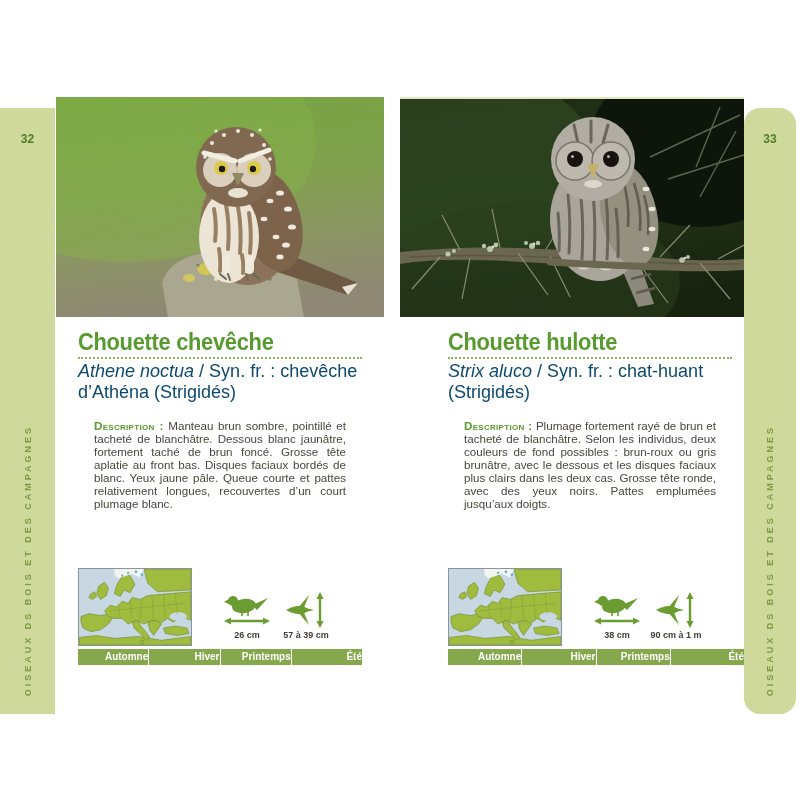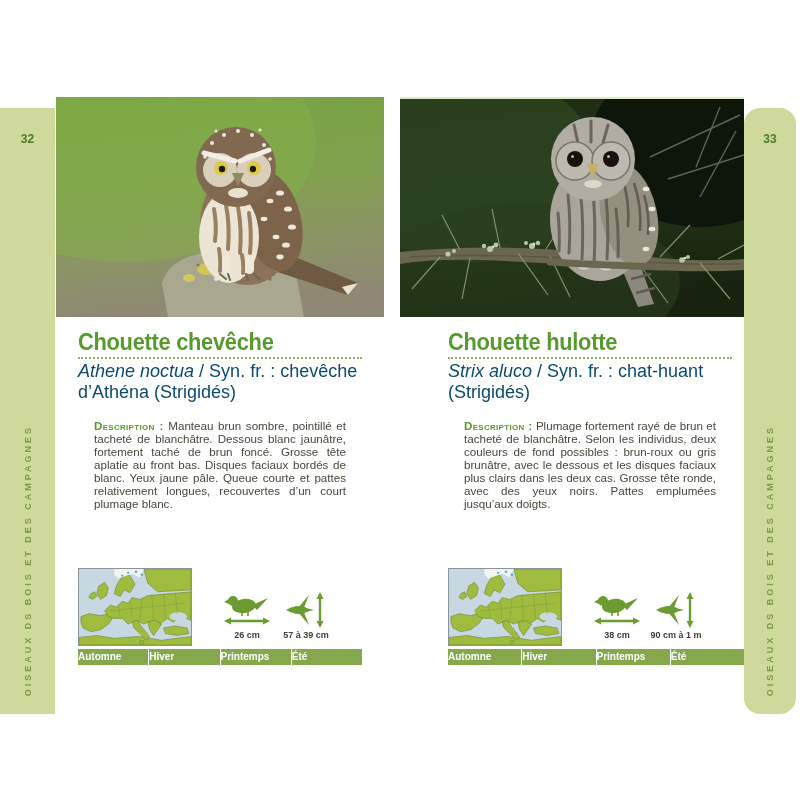--- a/index.html
+++ b/index.html
@@ -42,21 +42,21 @@
   .sizeicon{position:absolute;top:24px;width:46px;height:36px;}
   .sizeicon svg{display:block;width:100%;height:100%;}
   .icon-length{left:146px;}
   .icon-wingspan{left:208px;width:40px;}
   .sizelabel{position:absolute;top:62px;font-size:9px;font-weight:bold;color:#3f3d35;
     text-align:center;white-space:nowrap;}
   .lab-length{left:124px;width:90px;}
   .lab-wingspan{left:188px;width:80px;}
   .seasonbar{position:absolute;left:0;top:81px;width:100%;height:16px;display:flex;background:#84a84b;}
   .season{flex:1;border-right:1px solid #fff;color:#fff;font-size:10px;font-weight:bold;
-    text-align:left;line-height:16px;}
+    text-align:right;line-height:16px;}
   .season:last-child{border-right:none;}
 </style>
 </head>
 <body>
 
 <div id="spread">
 
   <aside class="sidebar left">
     <div class="pagenum">32</div>
     <div class="vwrap">

